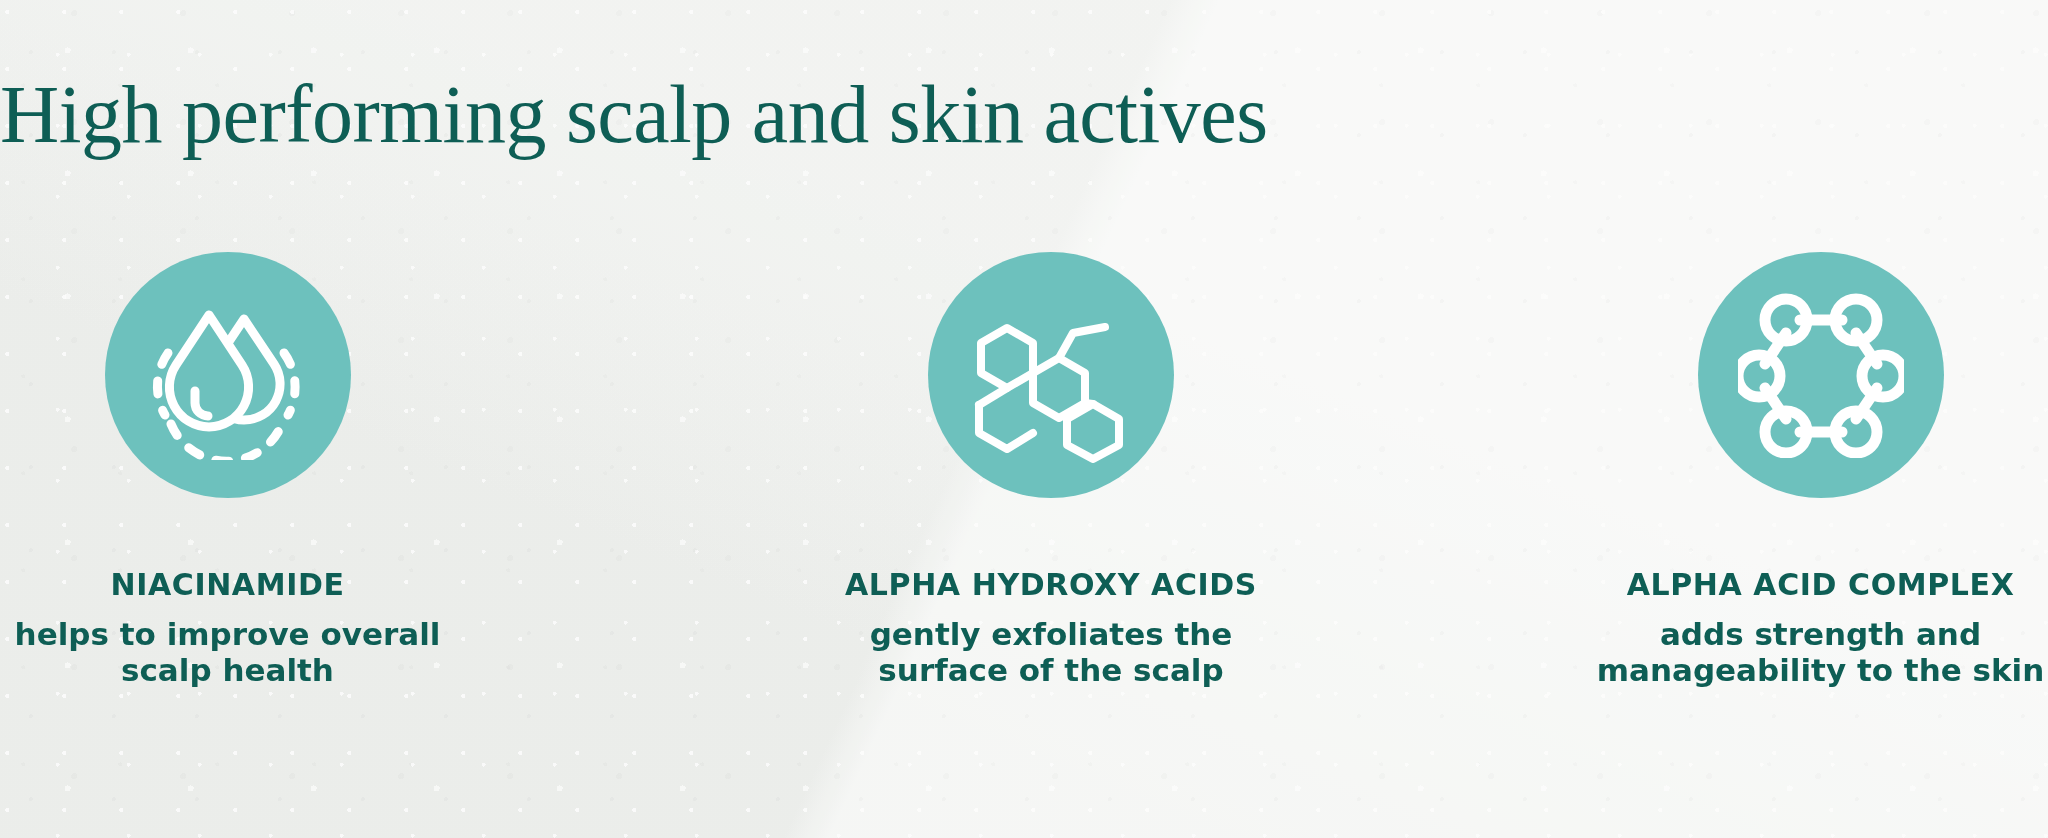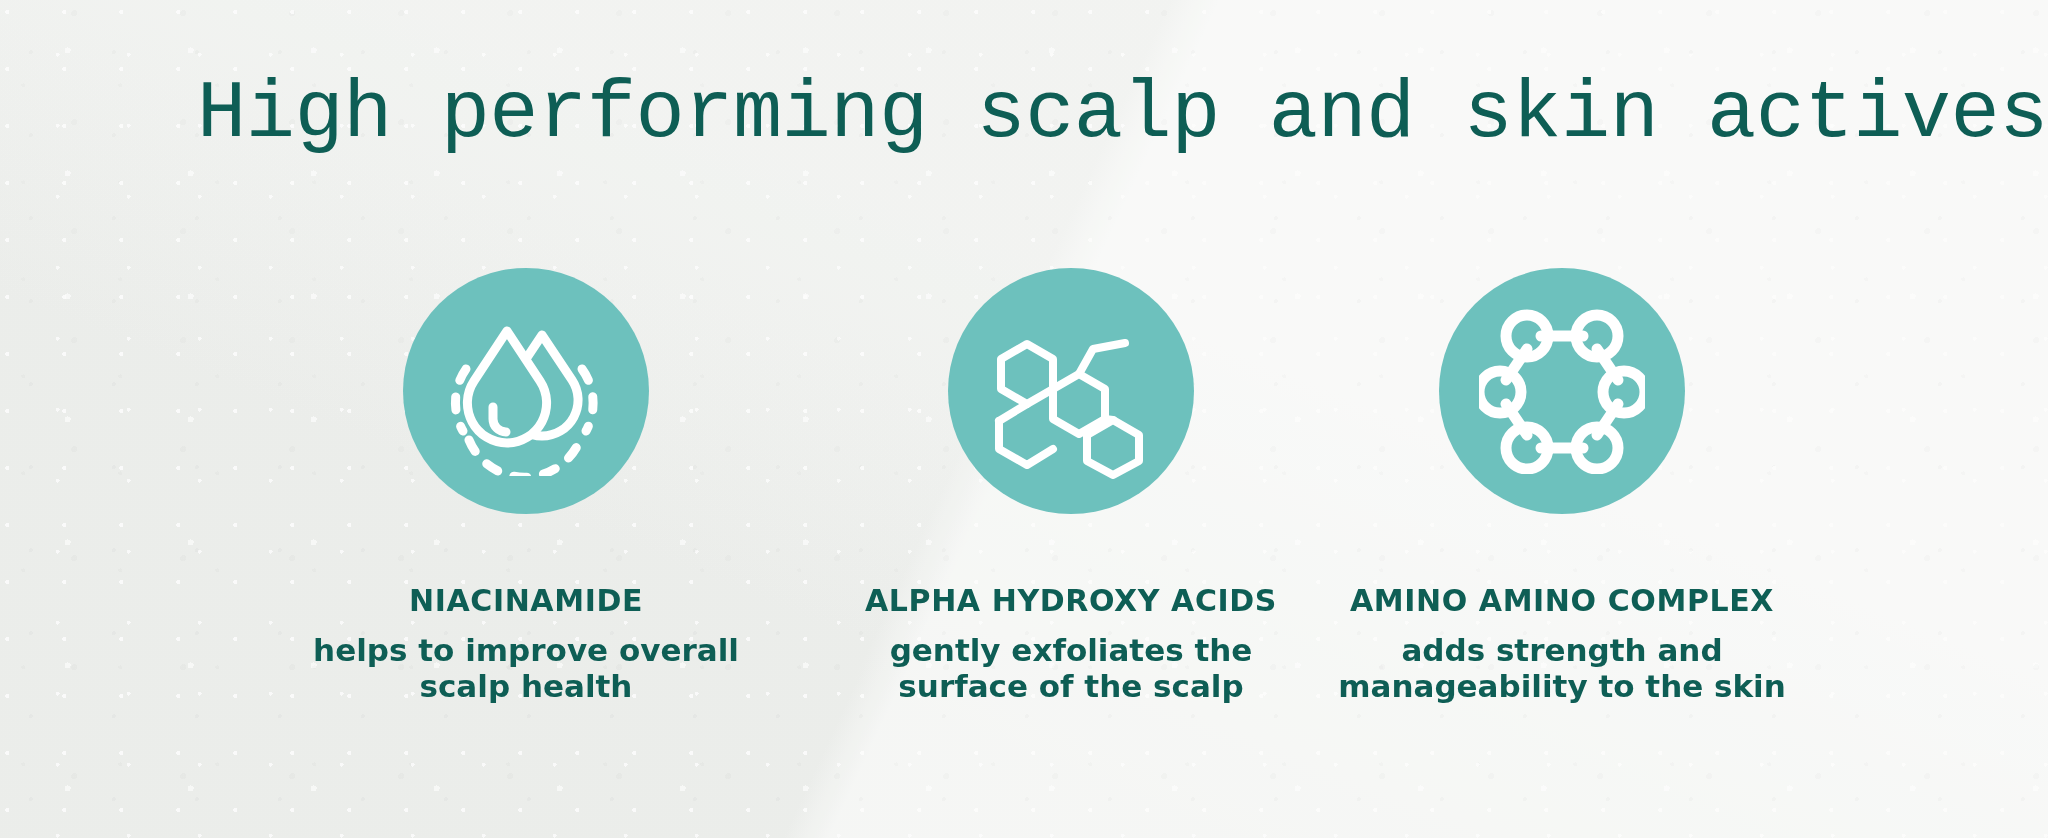--- a/index.html
+++ b/index.html
@@ -41,39 +41,38 @@
     z-index: 1;
     width: 2048px;
     height: 838px;
   }
 
   #page-title {
     position: absolute;
     top: 74px;
     left: 0;
     width: 100%;
-    text-align: right;
-    font-family: Liberation Mono, monospace;
+    text-align: left;
+    font-family: Liberation Serif, serif;
     font-weight: 400;
     font-size: 82px;
     line-height: 1;
     letter-spacing: -0.5px;
     color: #0e5e55;
     white-space: nowrap;
   }
 
   #cards {
     position: absolute;
-    top: 268px;
+    top: 252px;
     left: 0;
     width: 100%;
     display: flex;
-    justify-content: center;
+    justify-content: space-between;
     align-items: flex-start;
-    padding-left: 40px;
   }
 
   .card {
     width: 455px;
     display: flex;
     flex-direction: column;
     align-items: center;
     text-align: center;
   }
 
@@ -183,18 +182,18 @@
 
             <circle cx="48" cy="28" r="21"></circle>
             <circle cx="118" cy="28" r="21"></circle>
             <circle cx="145" cy="84" r="21"></circle>
             <circle cx="118" cy="140" r="21"></circle>
             <circle cx="48" cy="140" r="21"></circle>
             <circle cx="21" cy="84" r="21"></circle>
           </svg>
         </span>
       </div>
-      <div class="card-title">AMINO AMINO COMPLEX</div>
+      <div class="card-title">ALPHA ACID COMPLEX</div>
       <div class="card-desc">adds strength and manageability to the skin</div>
     </div>
 
   </div>
 </div>
 
 </body></html>

